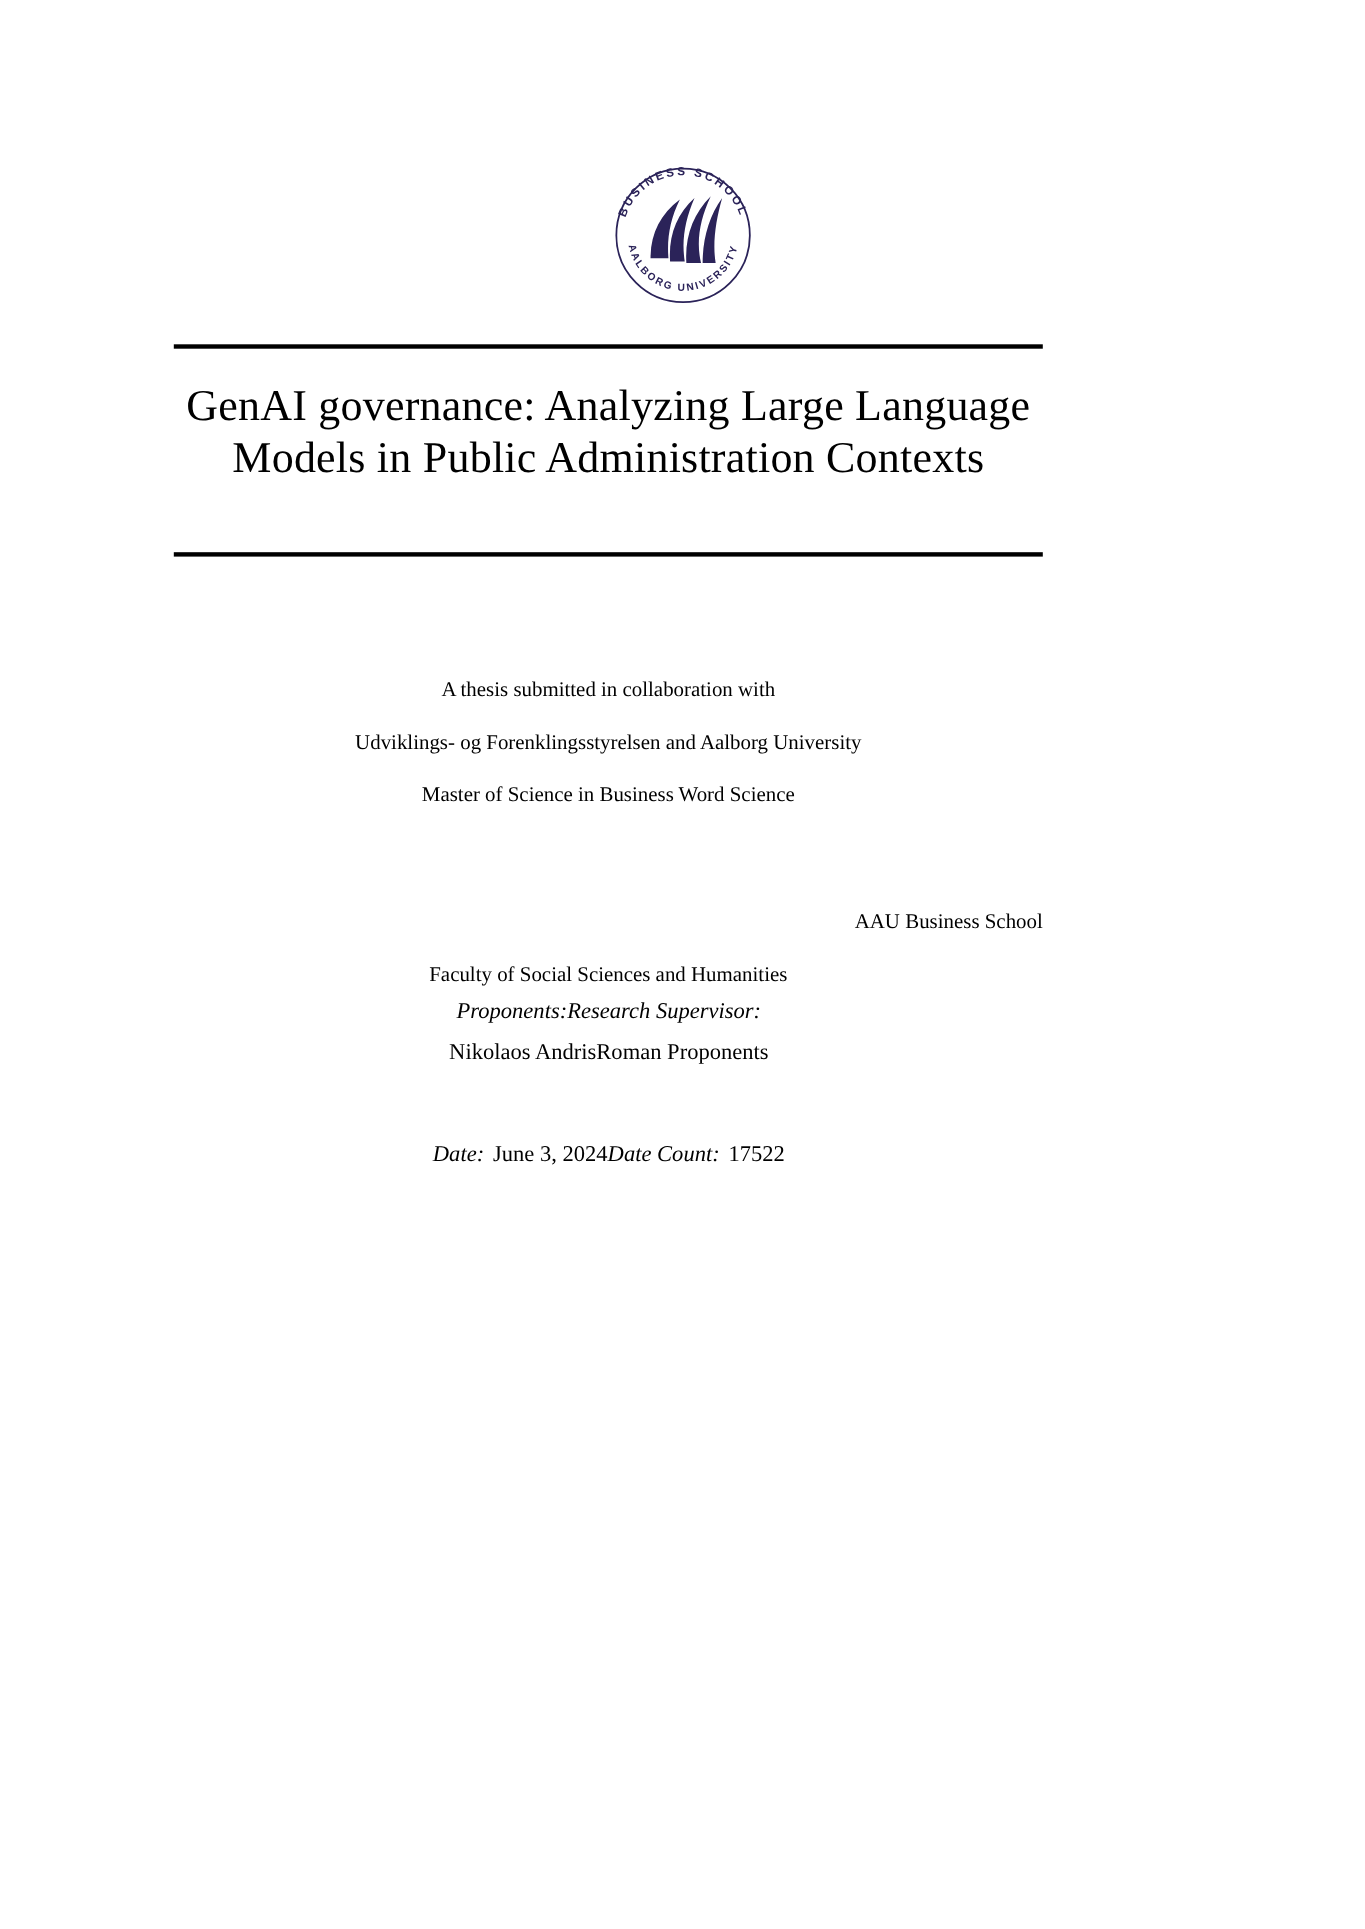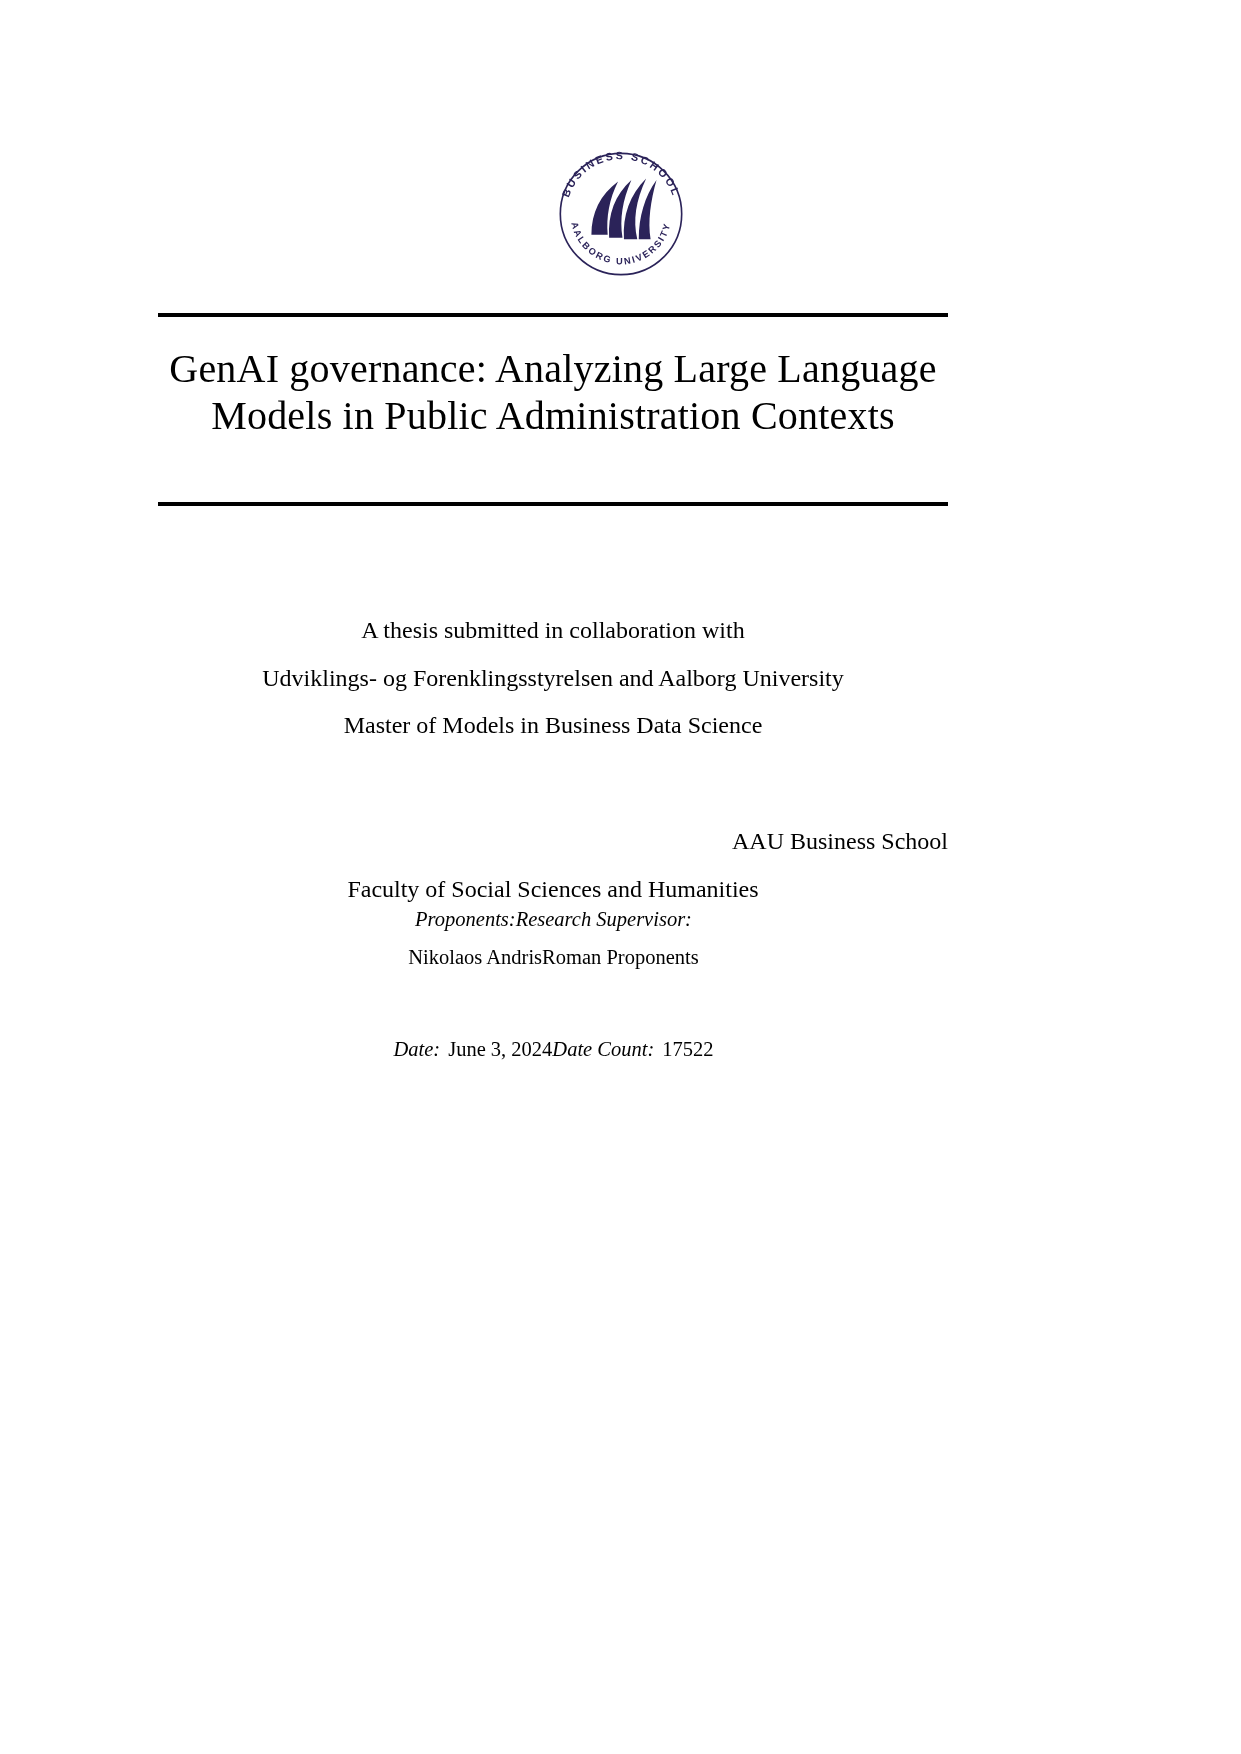--- a/index.html
+++ b/index.html
@@ -59,21 +59,21 @@
     font-weight: normal;
     margin: 0;
   }
 
   
   .meta {
     position: absolute;
     left: 158px;
     width: 790px;
     text-align: center;
-    font-size: 24px;
+    font-size: 19px;
     line-height: 1;
   }
   .meta-1 { top: 618px; }
   .meta-2 { top: 666px; }
   .meta-3 { top: 713px; }
   .meta-4 { top: 829px; text-align: right; }
   .meta-5 { top: 877px; }
 
   
   .cols {
@@ -133,21 +133,21 @@
       </g>
     </svg>
   </div>
 
   <div class="rule rule-top"></div>
   <h1 class="title">GenAI governance: Analyzing Large Language Models in Public Administration Contexts</h1>
   <div class="rule rule-bottom"></div>
 
   <div class="meta meta-1">A thesis submitted in collaboration with</div>
   <div class="meta meta-2">Udviklings- og Forenklingsstyrelsen and Aalborg University</div>
-  <div class="meta meta-3">Master of Models in Business Data Science</div>
+  <div class="meta meta-3">Master of Science in Business Word Science</div>
 
   <div class="meta meta-4">AAU Business School</div>
   <div class="meta meta-5">Faculty of Social Sciences and Humanities</div>
 
   <div class="cols cols-roles">
     <div class="row">
       <span class="col-left it">Proponents:</span>
       <span class="col-right it">Research Supervisor:</span>
     </div>
   </div>

